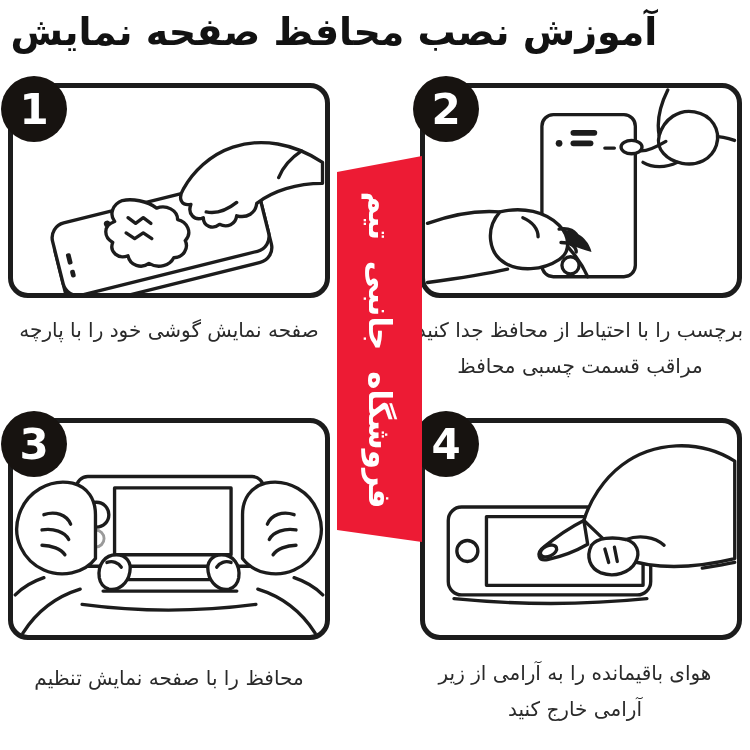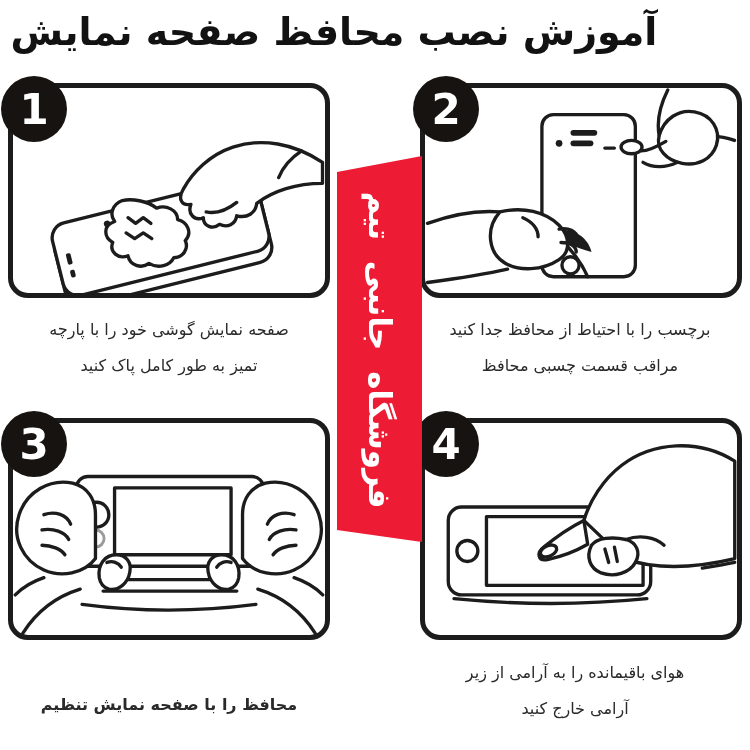--- a/index.html
+++ b/index.html
@@ -23,25 +23,25 @@
   .p4{left:420px;top:418px;width:322px;height:222px;}
 
   .badge{
     position:absolute;left:-12px;top:-12px;width:66px;height:66px;border-radius:50%;
     background:#171310;color:#ffffff;display:flex;align-items:center;justify-content:center;
     font-size:42px;font-weight:800;z-index:3;
   }
 
   .caption{
     position:absolute;direction:rtl;text-align:center;color:#2a2a2a;
-    font-size:16px;line-height:36px;font-weight:500;
+    font-size:20px;line-height:36px;font-weight:500;
   }
   .c1{left:2px;top:312px;width:334px;}
   .c2{left:412px;top:312px;width:336px;}
-  .c3{left:2px;top:687px;width:334px;font-weight:bold;}
+  .c3{left:2px;top:660px;width:334px;}
   .c4{left:407px;top:655px;width:336px;}
 
   .banner{
     position:absolute;left:336px;top:154px;width:87px;height:392px;z-index:5;
     background:#ed1b34;
     clip-path:polygon(1px 18px,86px 2px,86px 388px,1px 376px);
   }
   .banner-text{
     position:absolute;left:50%;top:50%;width:372px;
     transform:translate(-50%,-50%) rotate(90deg);
@@ -99,21 +99,20 @@
       <ellipse class="lineart fillw" cx="214" cy="62" rx="11" ry="7"></ellipse>
       <path class="lineart" d="M262,78 C250,84 236,84 226,78"></path>
       <path class="lineart" d="M0,142 C28,132 52,128 76,130 M0,204 C30,200 58,196 84,190"></path>
       <path class="lineart fillw" d="M76,130 C100,124 124,130 138,144 C150,156 150,172 138,180 C120,192 96,192 82,184 C64,174 60,148 76,130 Z"></path>
       <path class="lineart" d="M138,148 C148,146 156,150 158,158 M140,162 C150,162 156,166 156,172 M100,136 C110,140 116,148 116,156"></path>
     </svg>
   </div>
 
   <div class="caption c1">
     <div>صفحه نمایش گوشی خود را با پارچه</div>
-    <div>تمیز به طور کامل پاک کنید</div>
   </div>
   <div class="caption c2">
     <div>برچسب را با احتیاط از محافظ جدا کنید</div>
     <div>مراقب قسمت چسبی محافظ</div>
   </div>
 
   <div class="panel p3">
     <div class="badge">
       <span>3</span>
     </div>

